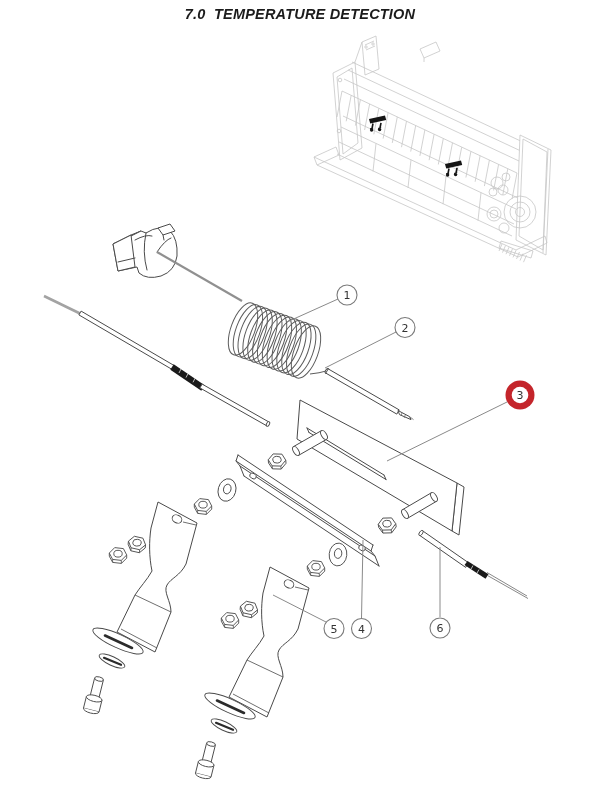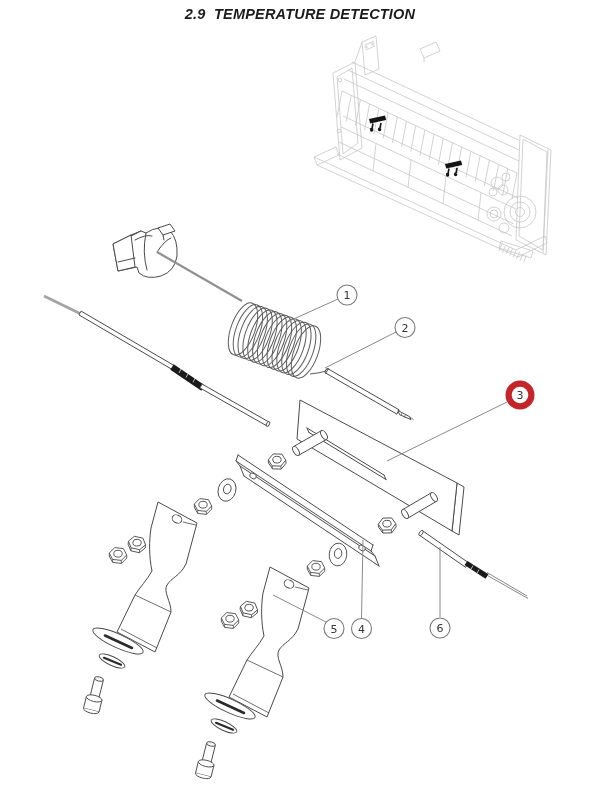--- a/index.html
+++ b/index.html
@@ -19,21 +19,21 @@
   .leader{stroke:#8a8a8a;stroke-width:1;fill:none;}
   .co-circle{fill:#ffffff;stroke:#7a7a7a;stroke-width:1.1;}
   .co-text{font-family:"DejaVu Sans","Liberation Sans",sans-serif;font-size:11px;fill:#333;text-anchor:middle;}
   .streak{stroke:#2b2b2b;stroke-width:2.6;stroke-linecap:round;fill:none;}
   .hatchw{stroke:#fff;stroke-width:0.7;fill:none;}
 </style>
 </head>
 <body>
 
 <div class="page">
-  <div class="title">2.9  TEMPERATURE DETECTION</div>
+  <div class="title">7.0  TEMPERATURE DETECTION</div>
 
   <svg width="600" height="794" viewBox="0 0 600 794">
     <defs>
 
       <g id="nut">
         <path d="M-8.7,-0.96 L-8.7,2.2 L-5.3,8.4 L3.4,9.4 L8.7,4.1 L8.7,0.96" fill="#fff" stroke="#4a4a4a" stroke-width="0.9"></path>
         <path d="M8.7,0.96 L3.3,6.4 L-5.4,5.4 L-8.7,-0.96 L-3.3,-6.4 L5.4,-5.4 Z" fill="#fff" stroke="#4a4a4a" stroke-width="0.9"></path>
         <path d="M3.3,6.4 L3.4,9.4 M-5.4,5.4 L-5.3,8.4" stroke="#4a4a4a" stroke-width="0.8"></path>
         <ellipse cx="0" cy="-0.3" rx="4.2" ry="3.4" fill="#fff" stroke="#4a4a4a" stroke-width="0.9"></ellipse>
       </g>

